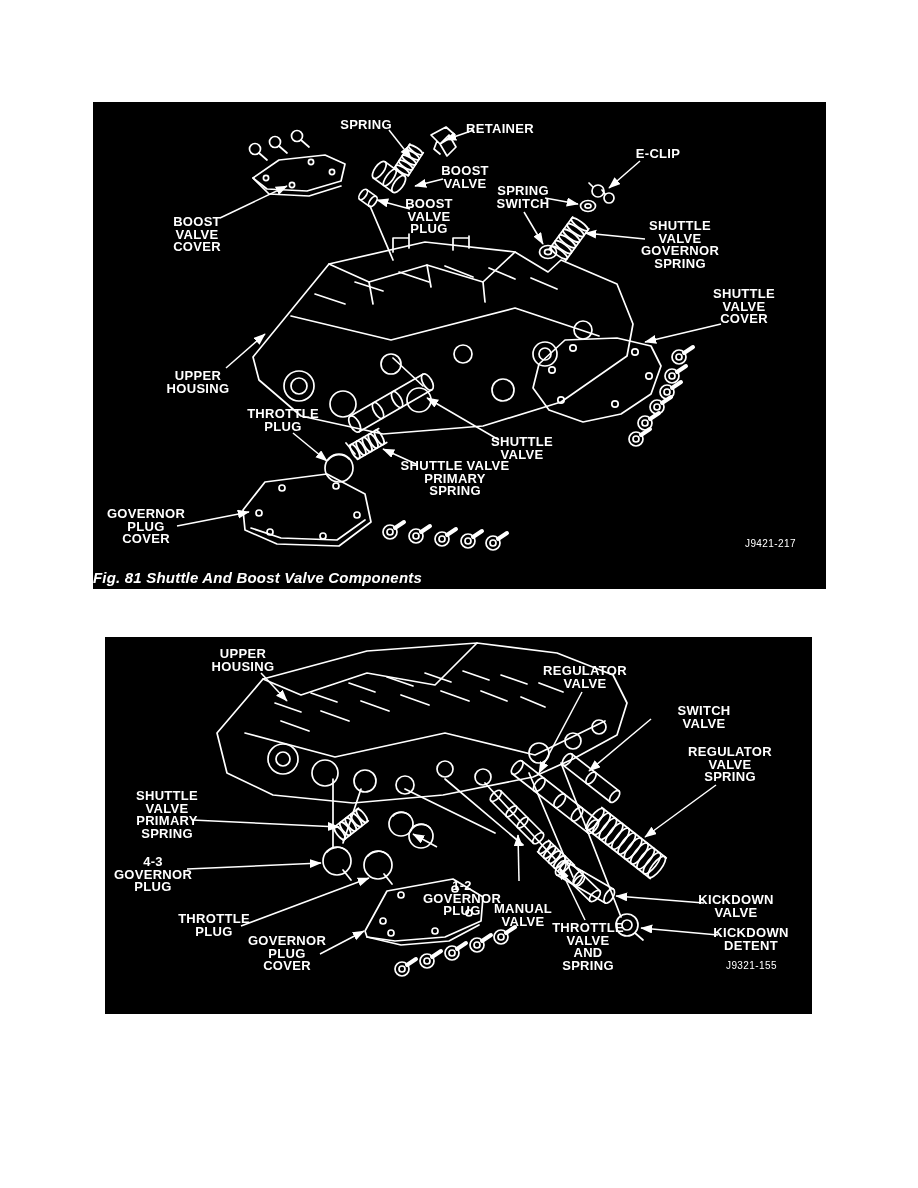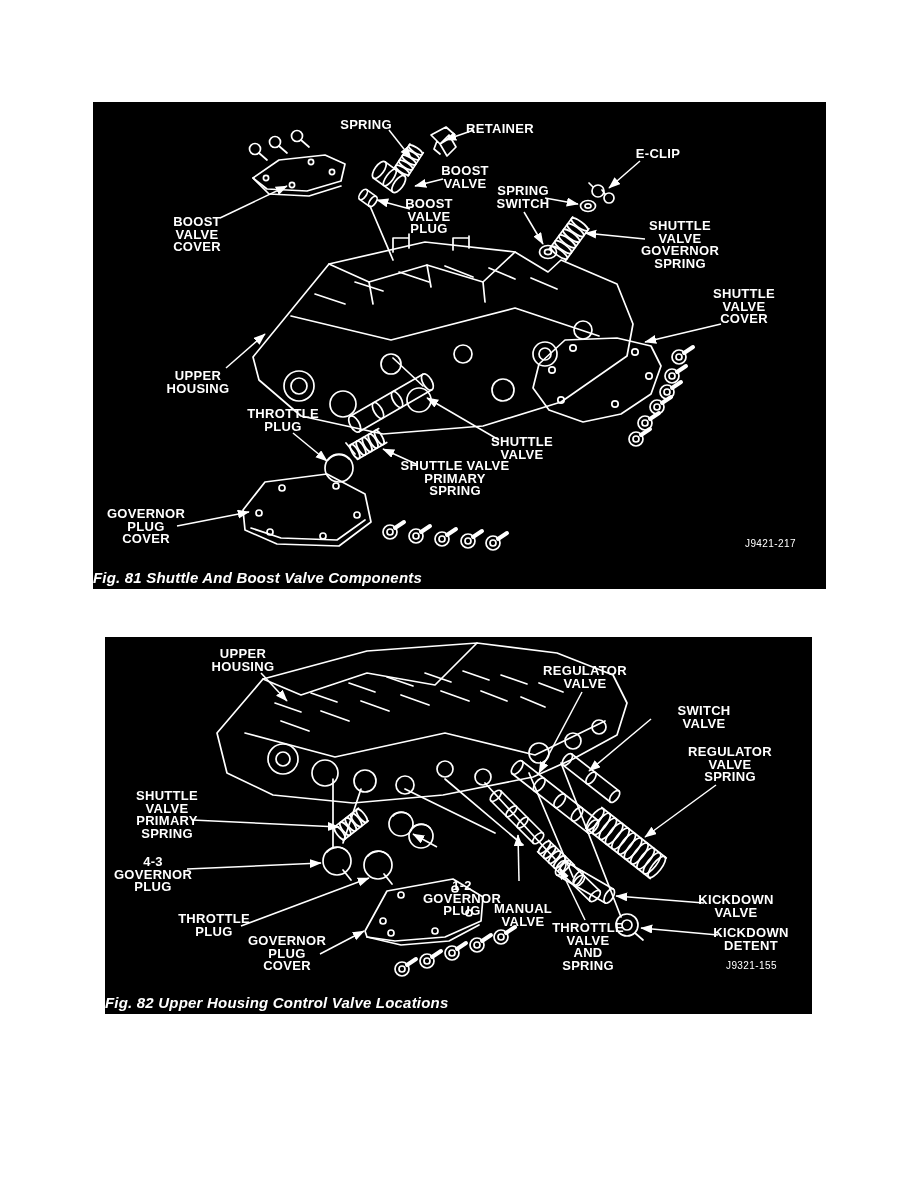--- a/index.html
+++ b/index.html
@@ -479,14 +479,13 @@
       <div class="part-label" style="left: 631px; top: 257px;">
         <div>KICKDOWN</div>
         <div>VALVE</div>
       </div>
       <div class="part-label" style="left: 646px; top: 290px;">
         <div>KICKDOWN</div>
         <div>DETENT</div>
       </div>
     </div>
   <div class="code">J9321-155</div>
-  <div class="caption">Fig. 82 Upper Housing Control Valve Locations</div>
 </section>
 
 </body></html>

